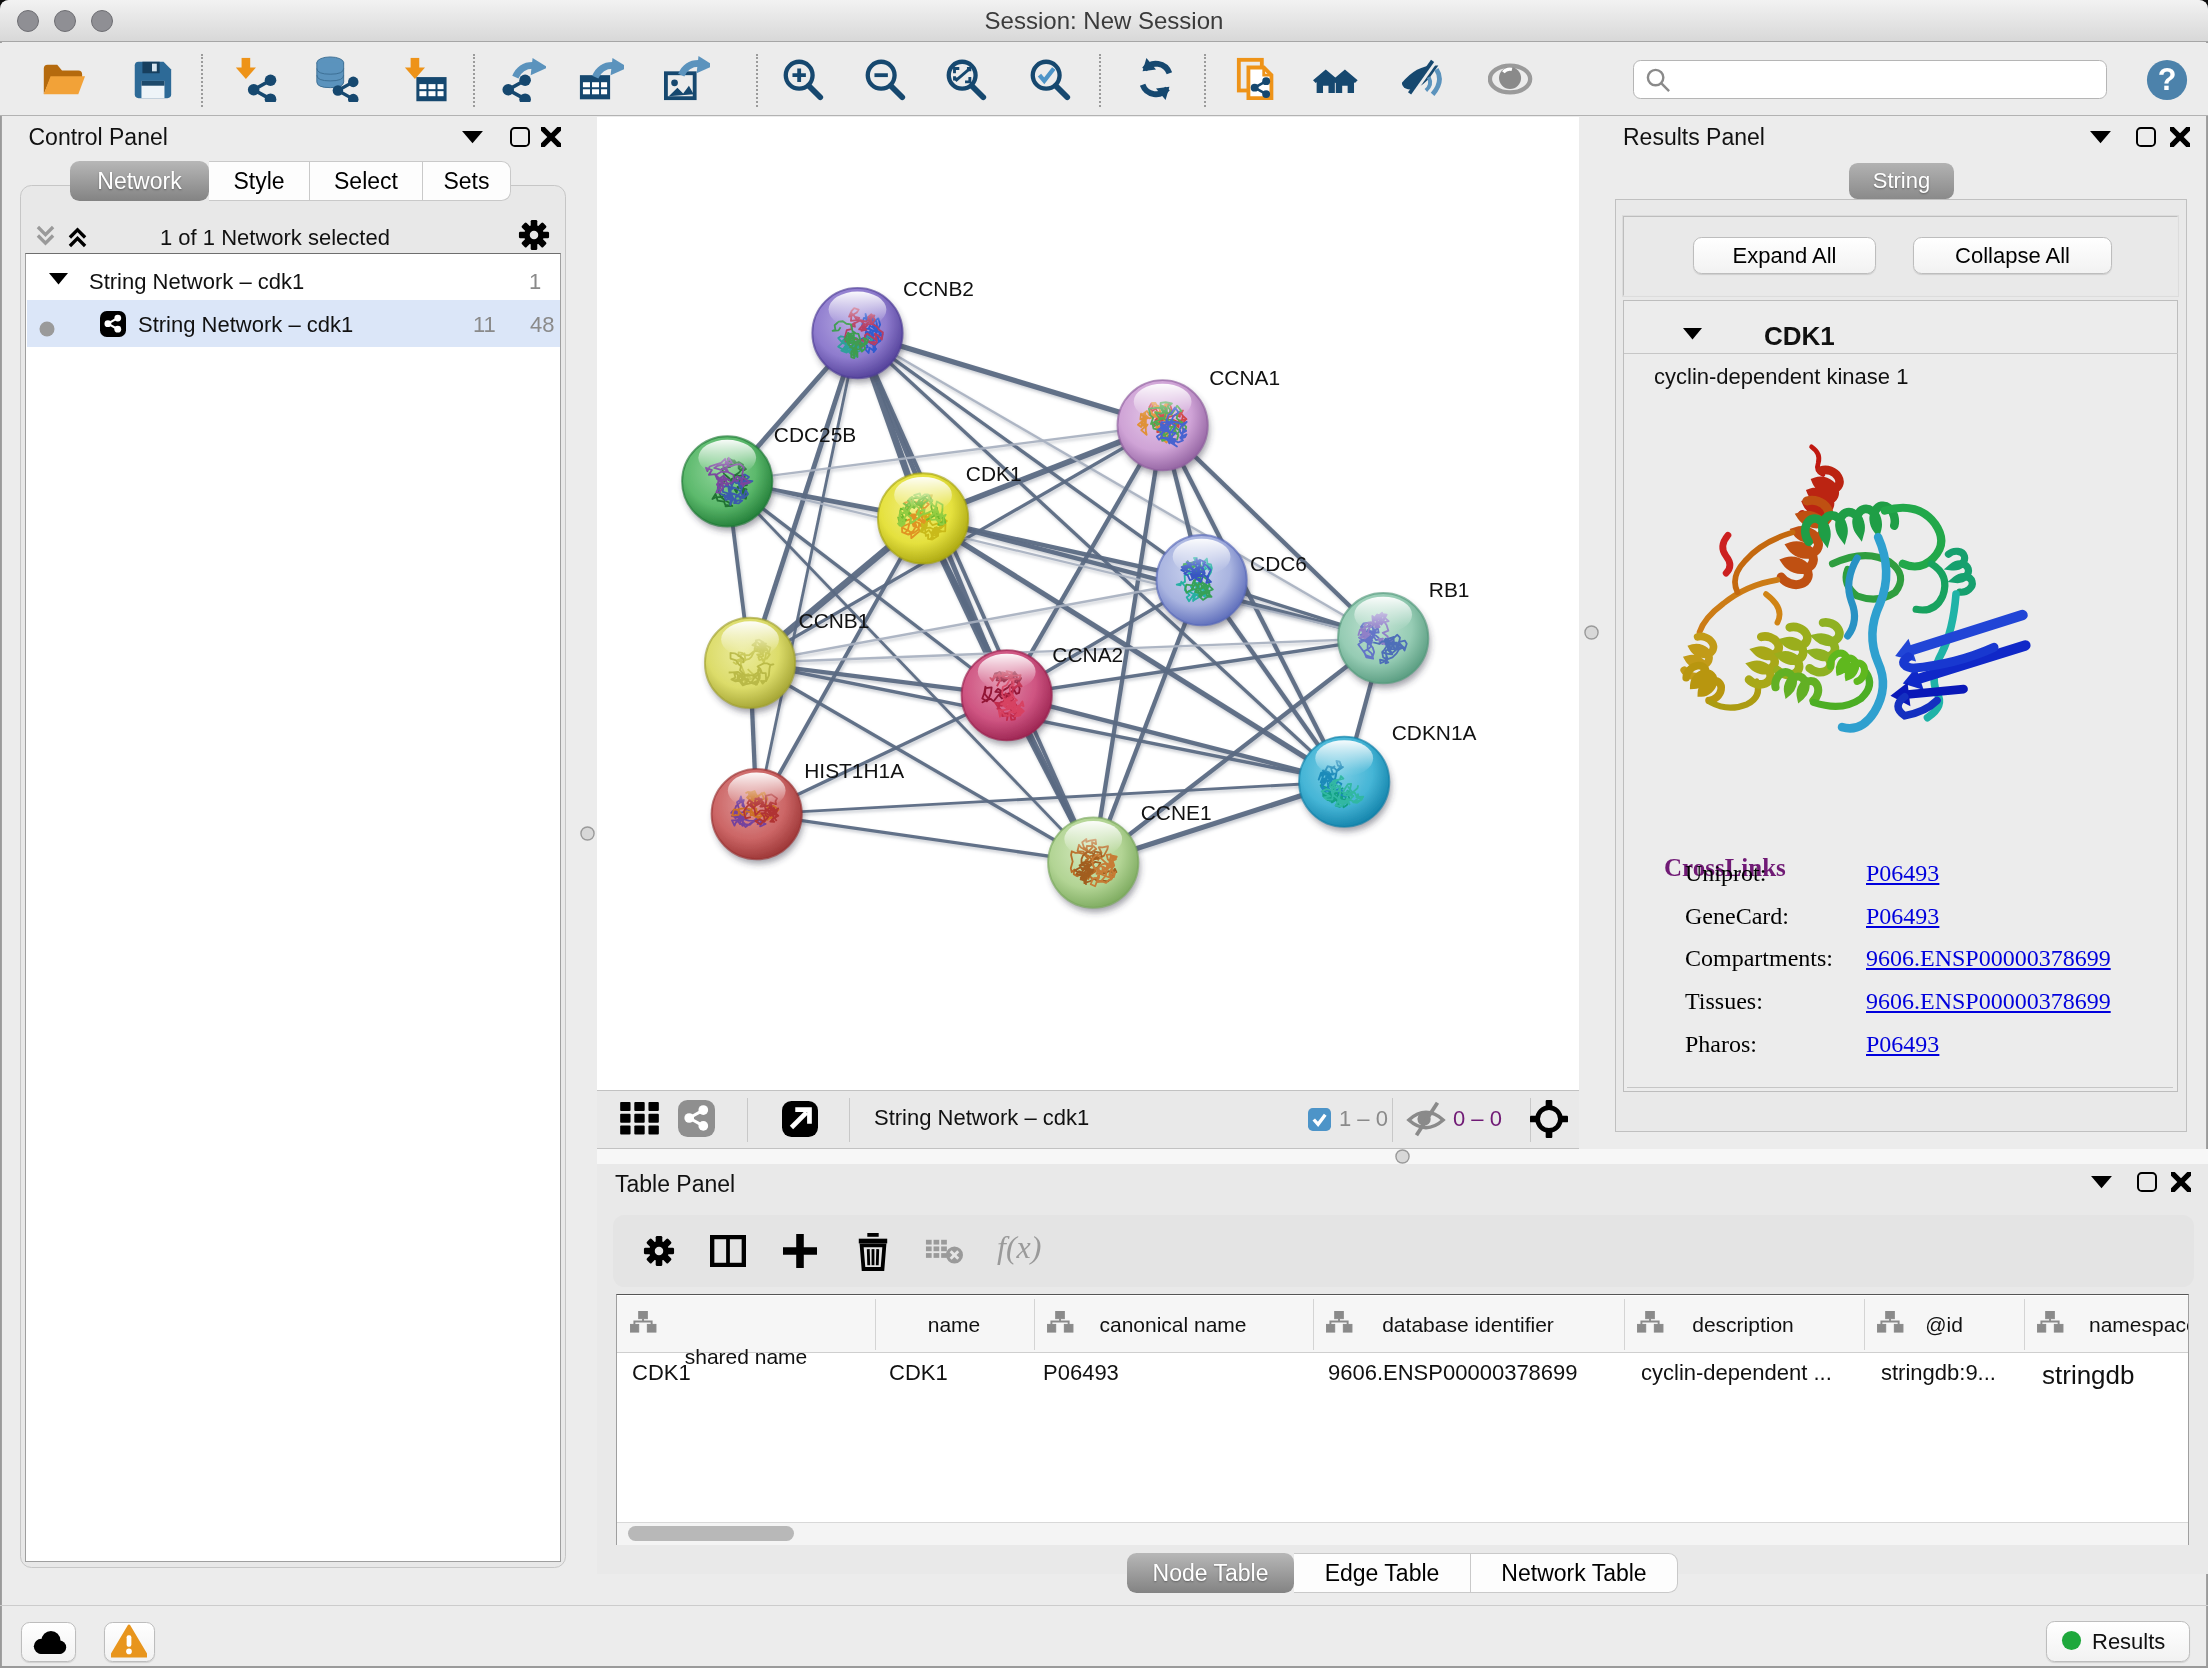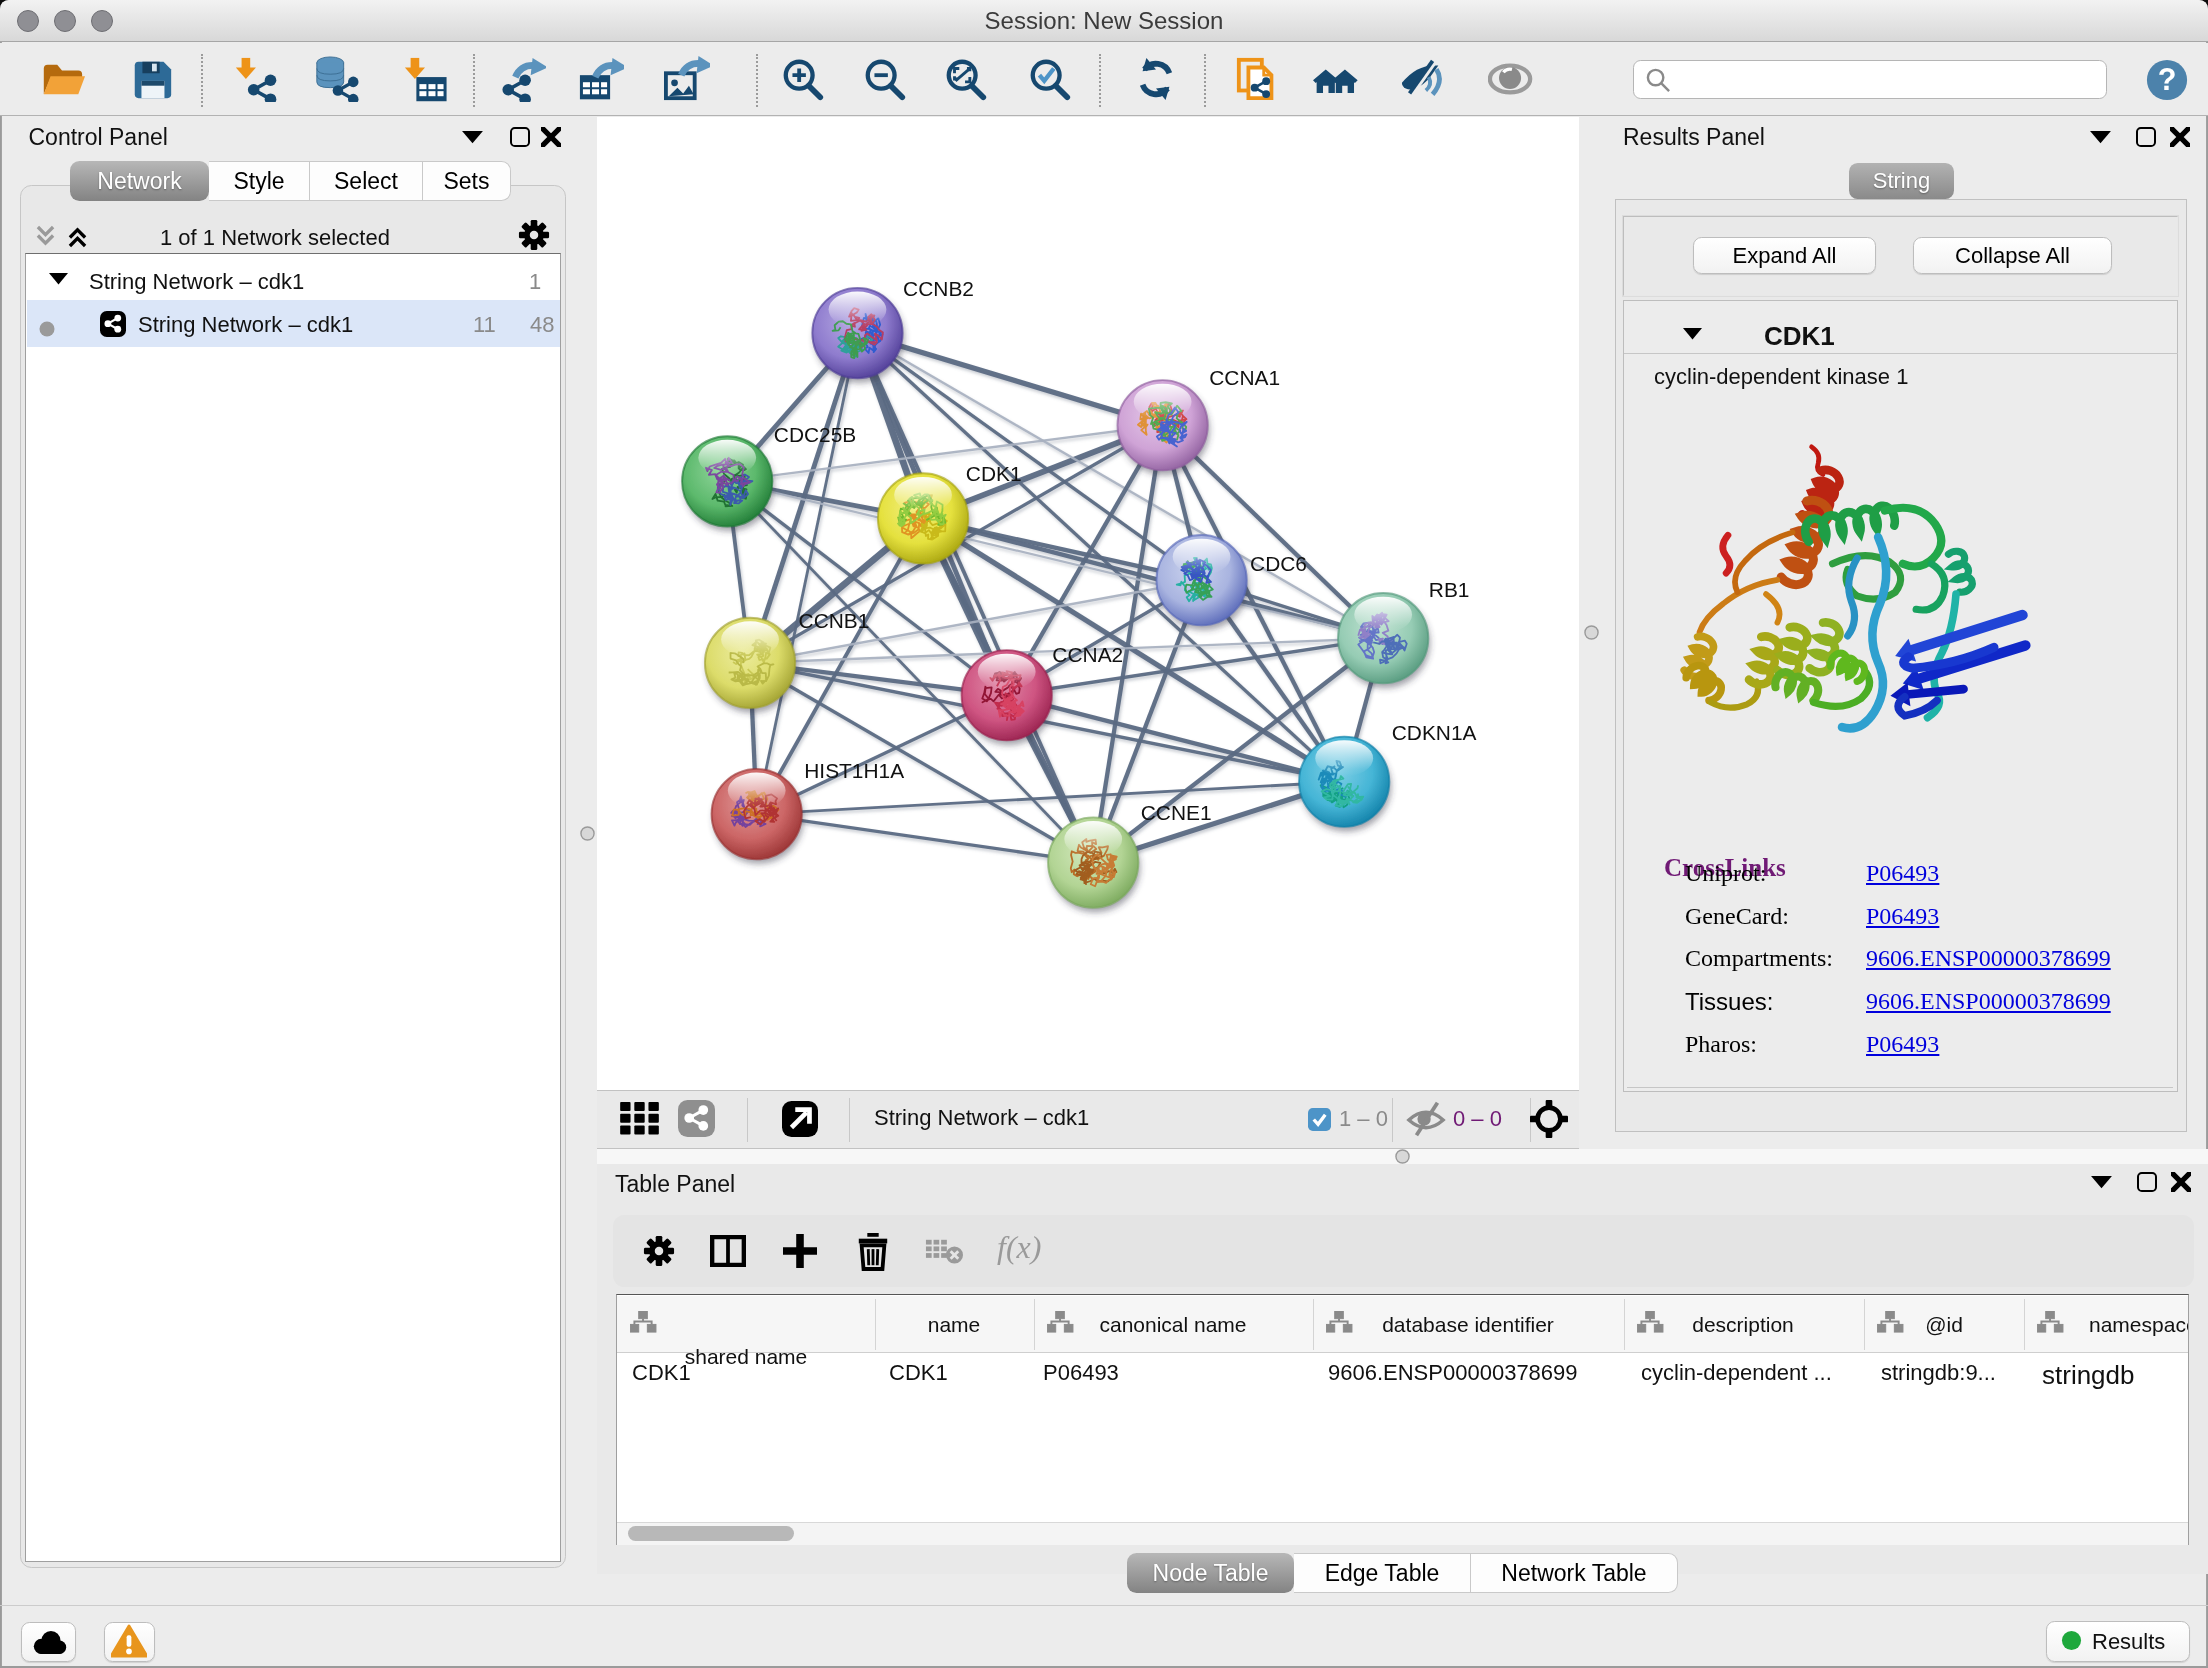--- a/index.html
+++ b/index.html
@@ -688,21 +688,21 @@
 <path d="M246 268 Q232 278 246 288 Q268 284 280 272 " stroke="#1430c0" stroke-width="8" fill="none" stroke-linecap="round"></path>
 </g>
     </svg>
 <div class="abs" style="left:1664px;top:818px;font-size:25px;color:#701a75;font-weight:700;white-space:nowrap;font-family:'Liberation Serif',serif;margin-top:36px;">CrossLinks</div>
 <div class="abs" style="left:1685px;top:860px;font-size:24px;color:#000;font-weight:400;white-space:nowrap;font-family:'Liberation Serif',serif;">Uniprot:</div>
 <div class="abs" style="left:1866px;top:860px;font-size:24px;color:#0000dd;font-weight:400;white-space:nowrap;font-family:'Liberation Serif',serif;"><a class="lnk">P06493</a></div>
 <div class="abs" style="left:1685px;top:903px;font-size:24px;color:#000;font-weight:400;white-space:nowrap;font-family:'Liberation Serif',serif;">GeneCard:</div>
 <div class="abs" style="left:1866px;top:903px;font-size:24px;color:#0000dd;font-weight:400;white-space:nowrap;font-family:'Liberation Serif',serif;"><a class="lnk">P06493</a></div>
 <div class="abs" style="left:1685px;top:945px;font-size:24px;color:#000;font-weight:400;white-space:nowrap;font-family:'Liberation Serif',serif;">Compartments:</div>
 <div class="abs" style="left:1866px;top:945px;font-size:24px;color:#0000dd;font-weight:400;white-space:nowrap;font-family:'Liberation Serif',serif;"><a class="lnk">9606.ENSP00000378699</a></div>
-<div class="abs" style="left:1685px;top:988px;font-size:24px;color:#000;font-weight:400;white-space:nowrap;font-family:Liberation Sans, sans-serif;text-align:right;">Tissues:</div>
+<div class="abs" style="left:1685px;top:988px;font-size:24px;color:#000;font-weight:400;white-space:nowrap;font-family:Liberation Serif, serif;text-align:right;">Tissues:</div>
 <div class="abs" style="left:1866px;top:988px;font-size:24px;color:#0000dd;font-weight:400;white-space:nowrap;font-family:'Liberation Serif',serif;"><a class="lnk">9606.ENSP00000378699</a></div>
 <div class="abs" style="left:1685px;top:1031px;font-size:24px;color:#000;font-weight:400;white-space:nowrap;font-family:'Liberation Serif',serif;">Pharos:</div>
 <div class="abs" style="left:1866px;top:1031px;font-size:24px;color:#0000dd;font-weight:400;white-space:nowrap;font-family:'Liberation Serif',serif;"><a class="lnk">P06493</a></div>
 <div class="abs" style="left:1627px;top:1087px;width:546px;height:0px;border-top:1px solid #c6c6c6"></div>
 <div class="abs" style="left:597px;top:1164px;width:1611px;height:410px;background:#e9e9e9"></div>
 <div class="abs" style="left:615px;top:1171px;font-size:23px;color:#111;font-weight:400;white-space:nowrap;">Table Panel</div>
 <svg class="abs" style="left:2091px;top:1176px;" width="21" height="13.3" viewBox="0 0 22 14">
       <path d="M0 0 H22 L11 13 Z" fill="#000"></path>
     </svg>
 <div class="abs" style="left:2137px;top:1172px;width:20px;height:20px;border:2.9px solid #000;border-radius:4.8px"></div>

